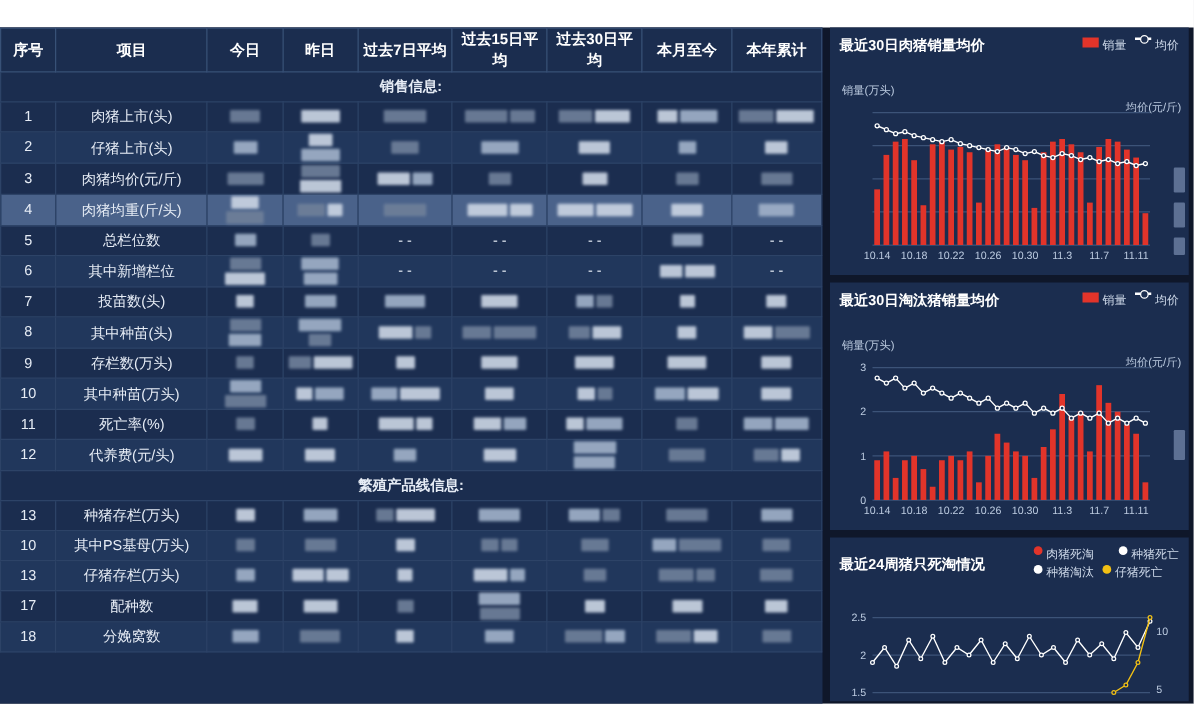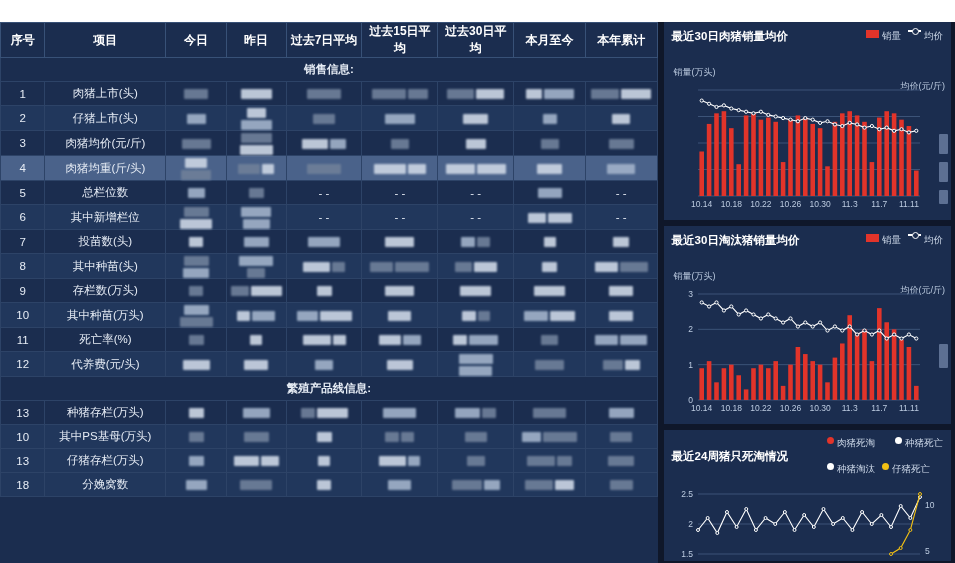--- a/index.html
+++ b/index.html
@@ -375,20 +375,31 @@
             <tr class="alt">
               <td class="idx">13</td>
               <td class="item">仔猪存栏(万头)</td>
               <td><span><i class="blk mid" style="width: 15px;"></i></span></td>
               <td><span><i class="blk" style="width: 25px;"></i><i class="blk" style="width: 18px;"></i></span></td>
               <td><span><i class="blk" style="width: 12px;"></i></span></td>
               <td><span><i class="blk" style="width: 27px;"></i><i class="blk mid" style="width: 12px;"></i></span></td>
               <td><span><i class="blk dark" style="width: 18px;"></i></span></td>
               <td><span><i class="blk dark" style="width: 28px;"></i><i class="blk dark" style="width: 15px;"></i></span></td>
               <td><span><i class="blk dark" style="width: 26px;"></i></span></td>
+            </tr>
+            <tr>
+              <td class="idx">17</td>
+              <td class="item">配种数</td>
+              <td><span><i class="blk" style="width: 20px;"></i></span></td>
+              <td><span><i class="blk" style="width: 27px;"></i></span></td>
+              <td><span><i class="blk dark" style="width: 13px;"></i></span></td>
+              <td><span><i class="blk mid" style="width: 33px;"></i><i class="blk dark" style="width: 32px;"></i></span></td>
+              <td><span><i class="blk" style="width: 16px;"></i></span></td>
+              <td><span><i class="blk" style="width: 24px;"></i></span></td>
+              <td><span><i class="blk" style="width: 18px;"></i></span></td>
             </tr>
             <tr class="alt">
               <td class="idx">18</td>
               <td class="item">分娩窝数</td>
               <td><span><i class="blk mid" style="width: 21px;"></i></span></td>
               <td><span><i class="blk dark" style="width: 32px;"></i></span></td>
               <td><span><i class="blk" style="width: 14px;"></i></span></td>
               <td><span><i class="blk mid" style="width: 23px;"></i></span></td>
               <td><span><i class="blk dark" style="width: 30px;"></i><i class="blk mid" style="width: 16px;"></i></span></td>
               <td><span><i class="blk dark" style="width: 28px;"></i><i class="blk" style="width: 19px;"></i></span></td>
@@ -602,21 +613,21 @@
             <span style="display:flex; gap:20px;">
               <span class="it">
                 <i class="sw-dot-red"></i>
                 <span>肉猪死淘</span>
               </span>
               <span class="it">
                 <i class="sw-dot-white"></i>
                 <span>种猪死亡</span>
               </span>
             </span>
-            <span style="display:flex; gap:7px;margin-top:11px;">
+            <span style="display:flex; gap:7px;">
               <span class="it">
                 <i class="sw-dot-white"></i>
                 <span>种猪淘汰</span>
               </span>
               <span class="it">
                 <i class="sw-dot-yellow"></i>
                 <span>仔猪死亡</span>
               </span>
             </span>
           </span>

